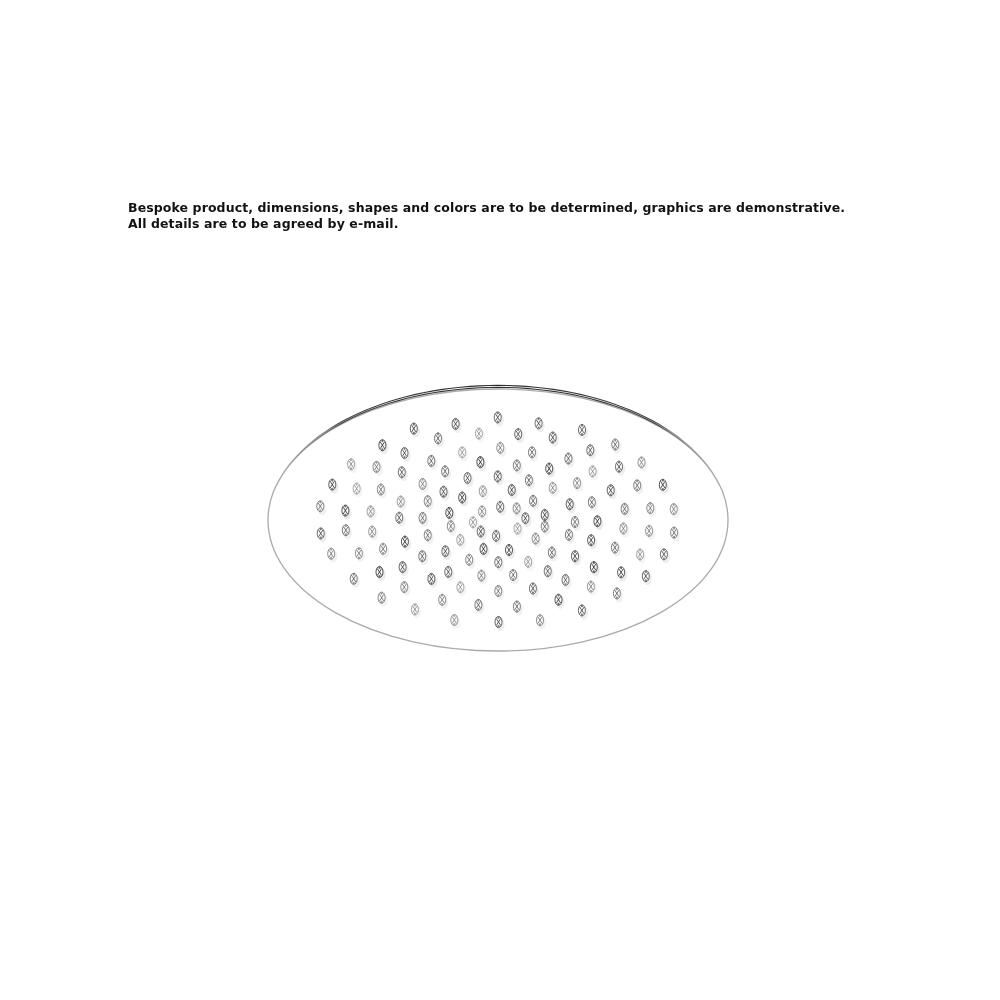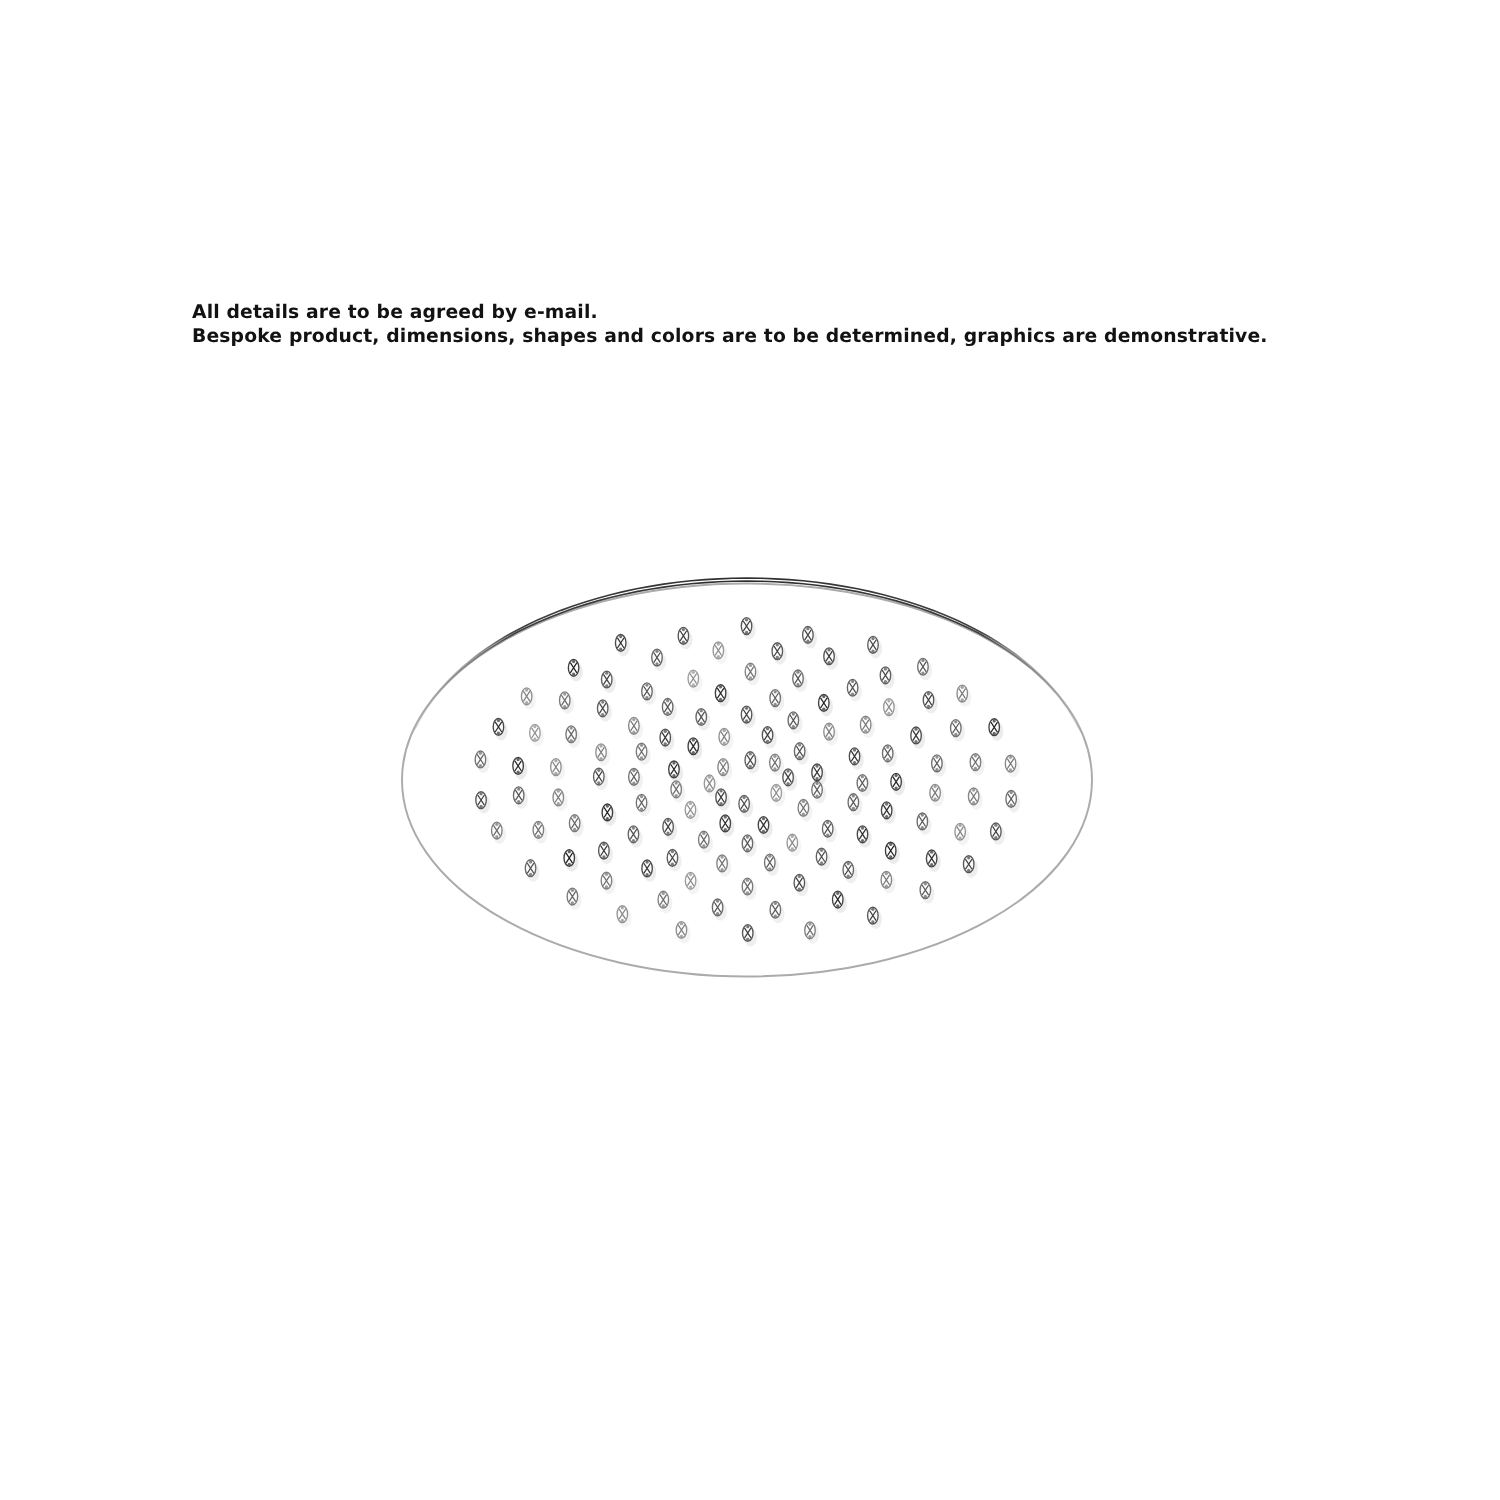--- a/index.html
+++ b/index.html
@@ -29,22 +29,22 @@
     width: 1000px;
     height: 1000px;
   }
 </style>
 </head>
 <body>
 
 <div class="page">
 
   <div class="disclaimer" style="color: rgb(18, 18, 18);">
+    <div>Bespoke product, dimensions, shapes and colors are to be determined, graphics are demonstrative.</div>
     <div>All details are to be agreed by e-mail.</div>
-    <div>Bespoke product, dimensions, shapes and colors are to be determined, graphics are demonstrative.</div>
   </div>
 
   <svg class="figure-svg" id="fig" viewBox="0 0 1000 1000" xmlns="http://www.w3.org/2000/svg">
       <defs>
         <linearGradient id="rimfade" gradientUnits="userSpaceOnUse" x1="268" x2="728" y1="520" y2="520">
           <stop offset="0" stop-color="#c9c9c9" stop-opacity="0.15"></stop>
           <stop offset="0.16" stop-color="#2d2d2d" stop-opacity="0.9"></stop>
           <stop offset="0.5" stop-color="#2d2d2d" stop-opacity="1"></stop>
           <stop offset="0.84" stop-color="#2d2d2d" stop-opacity="0.9"></stop>
           <stop offset="1" stop-color="#c9c9c9" stop-opacity="0.15"></stop>

